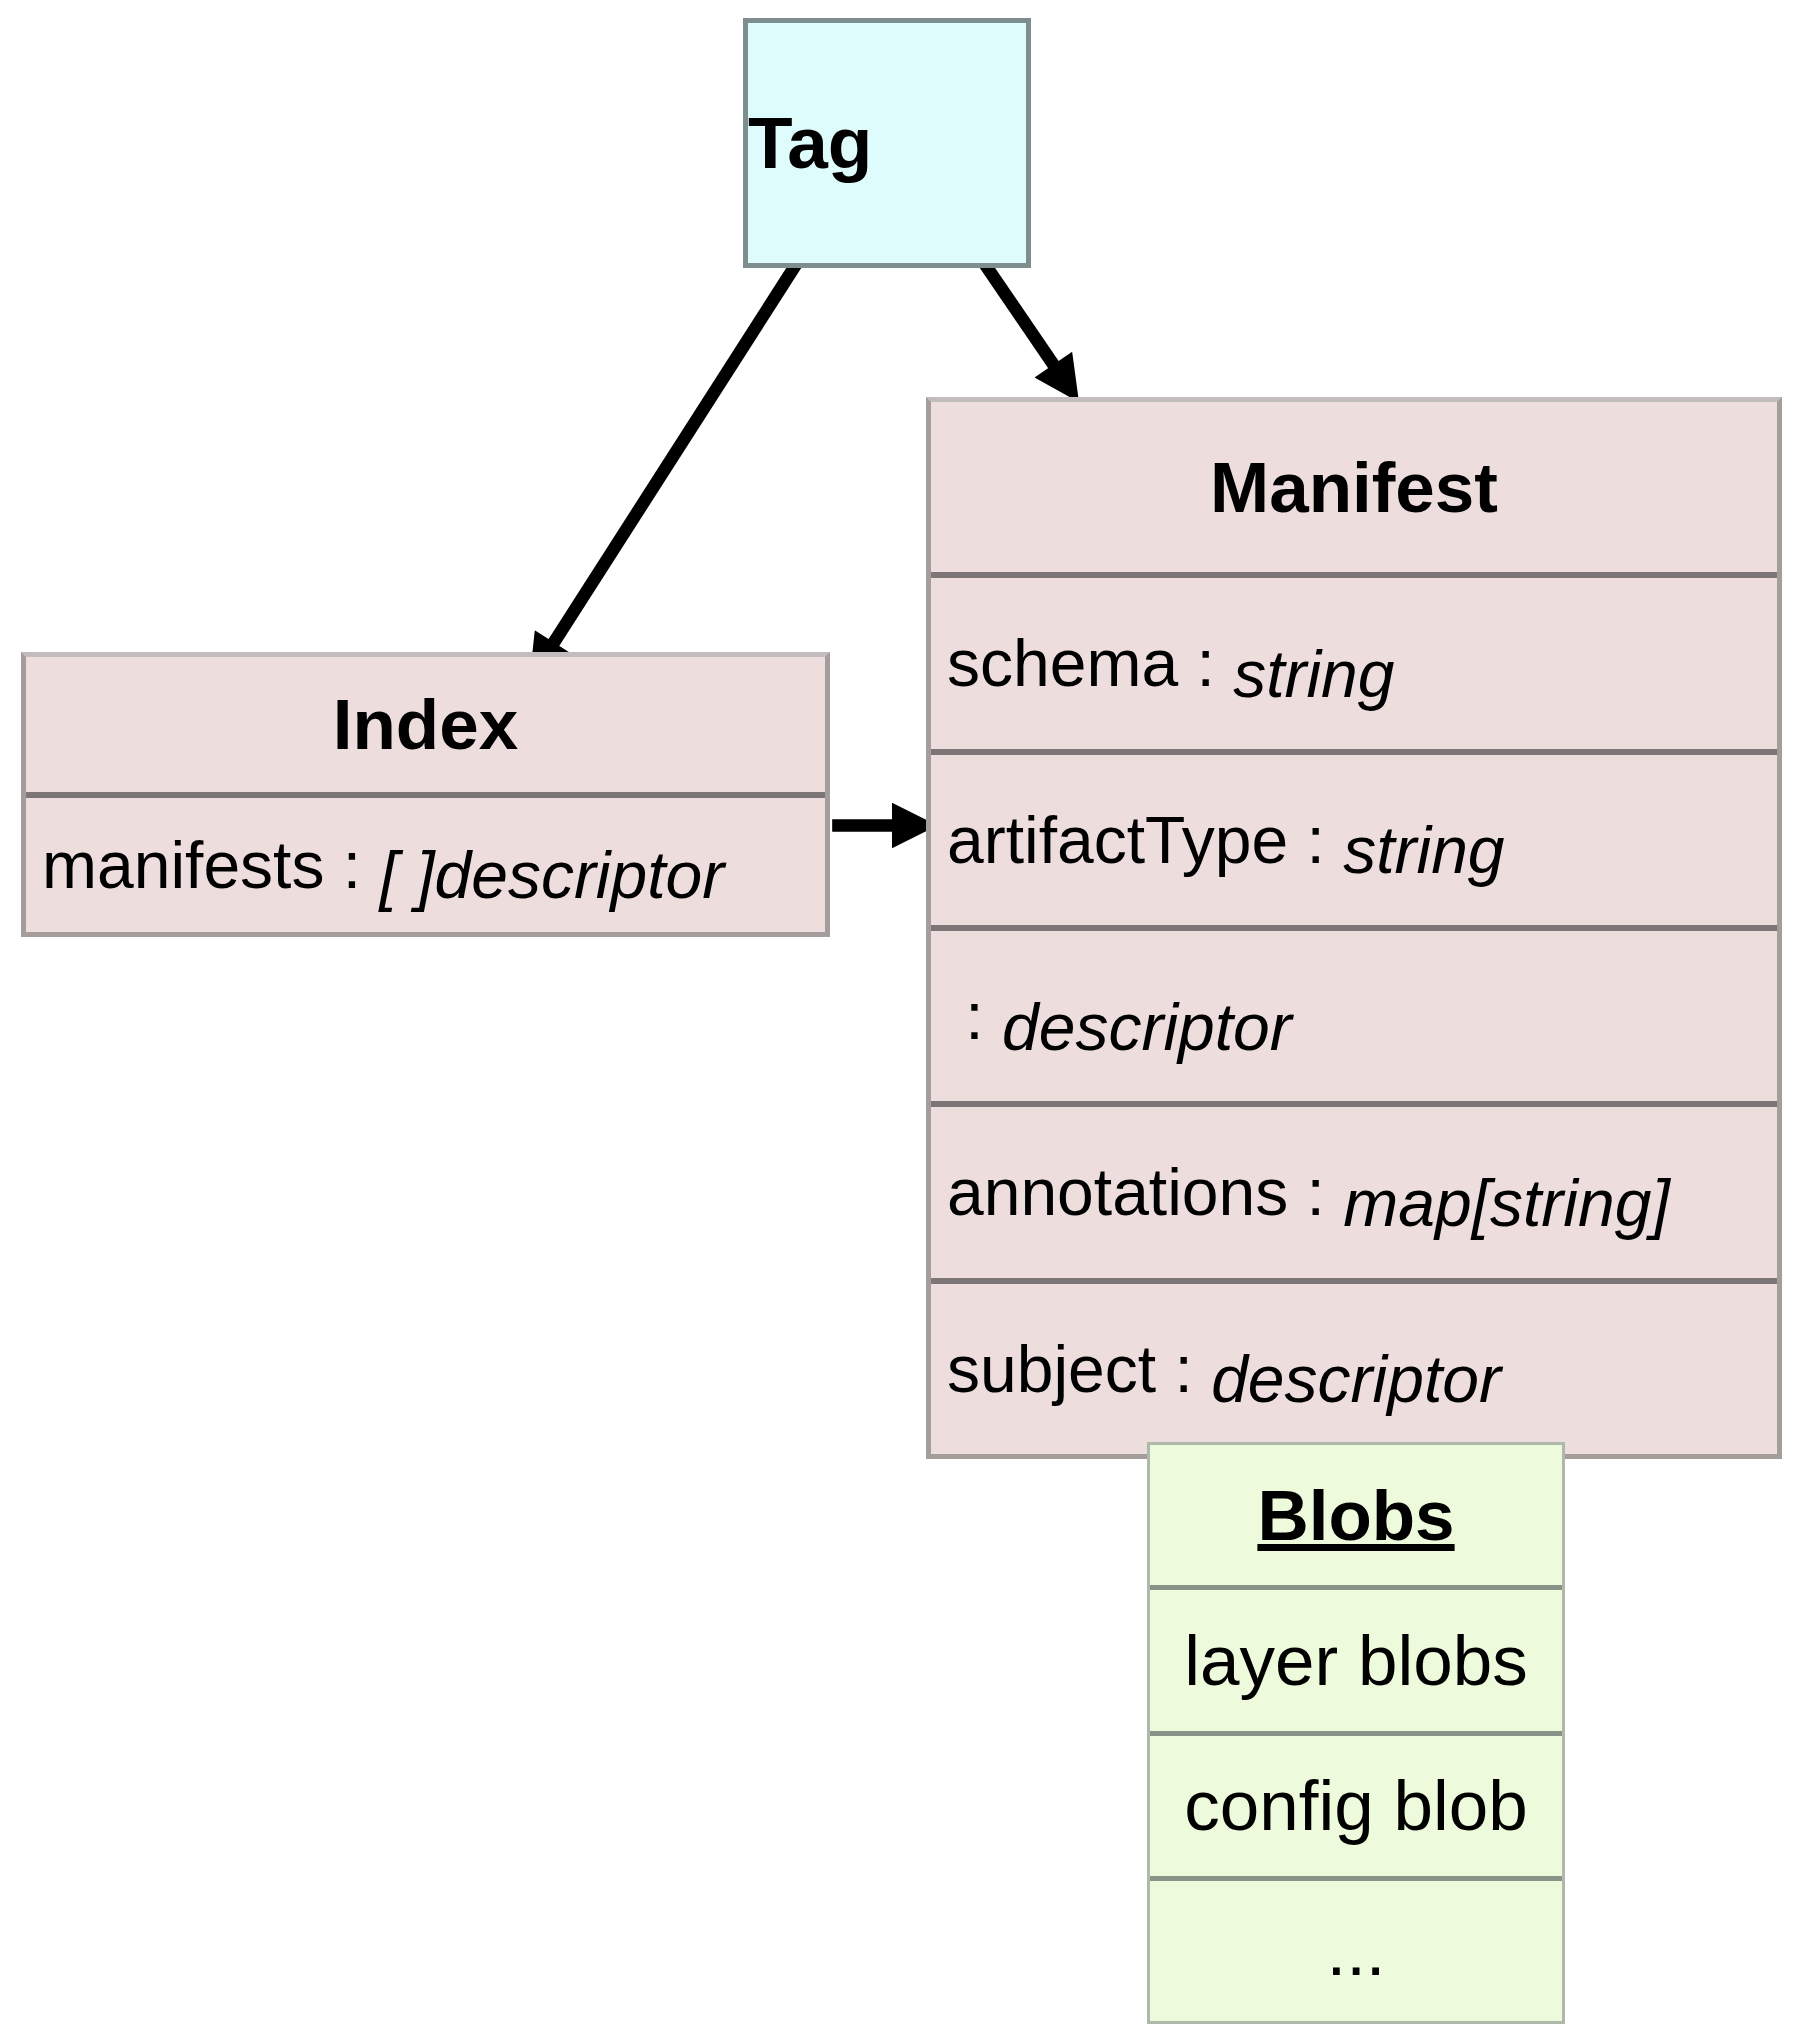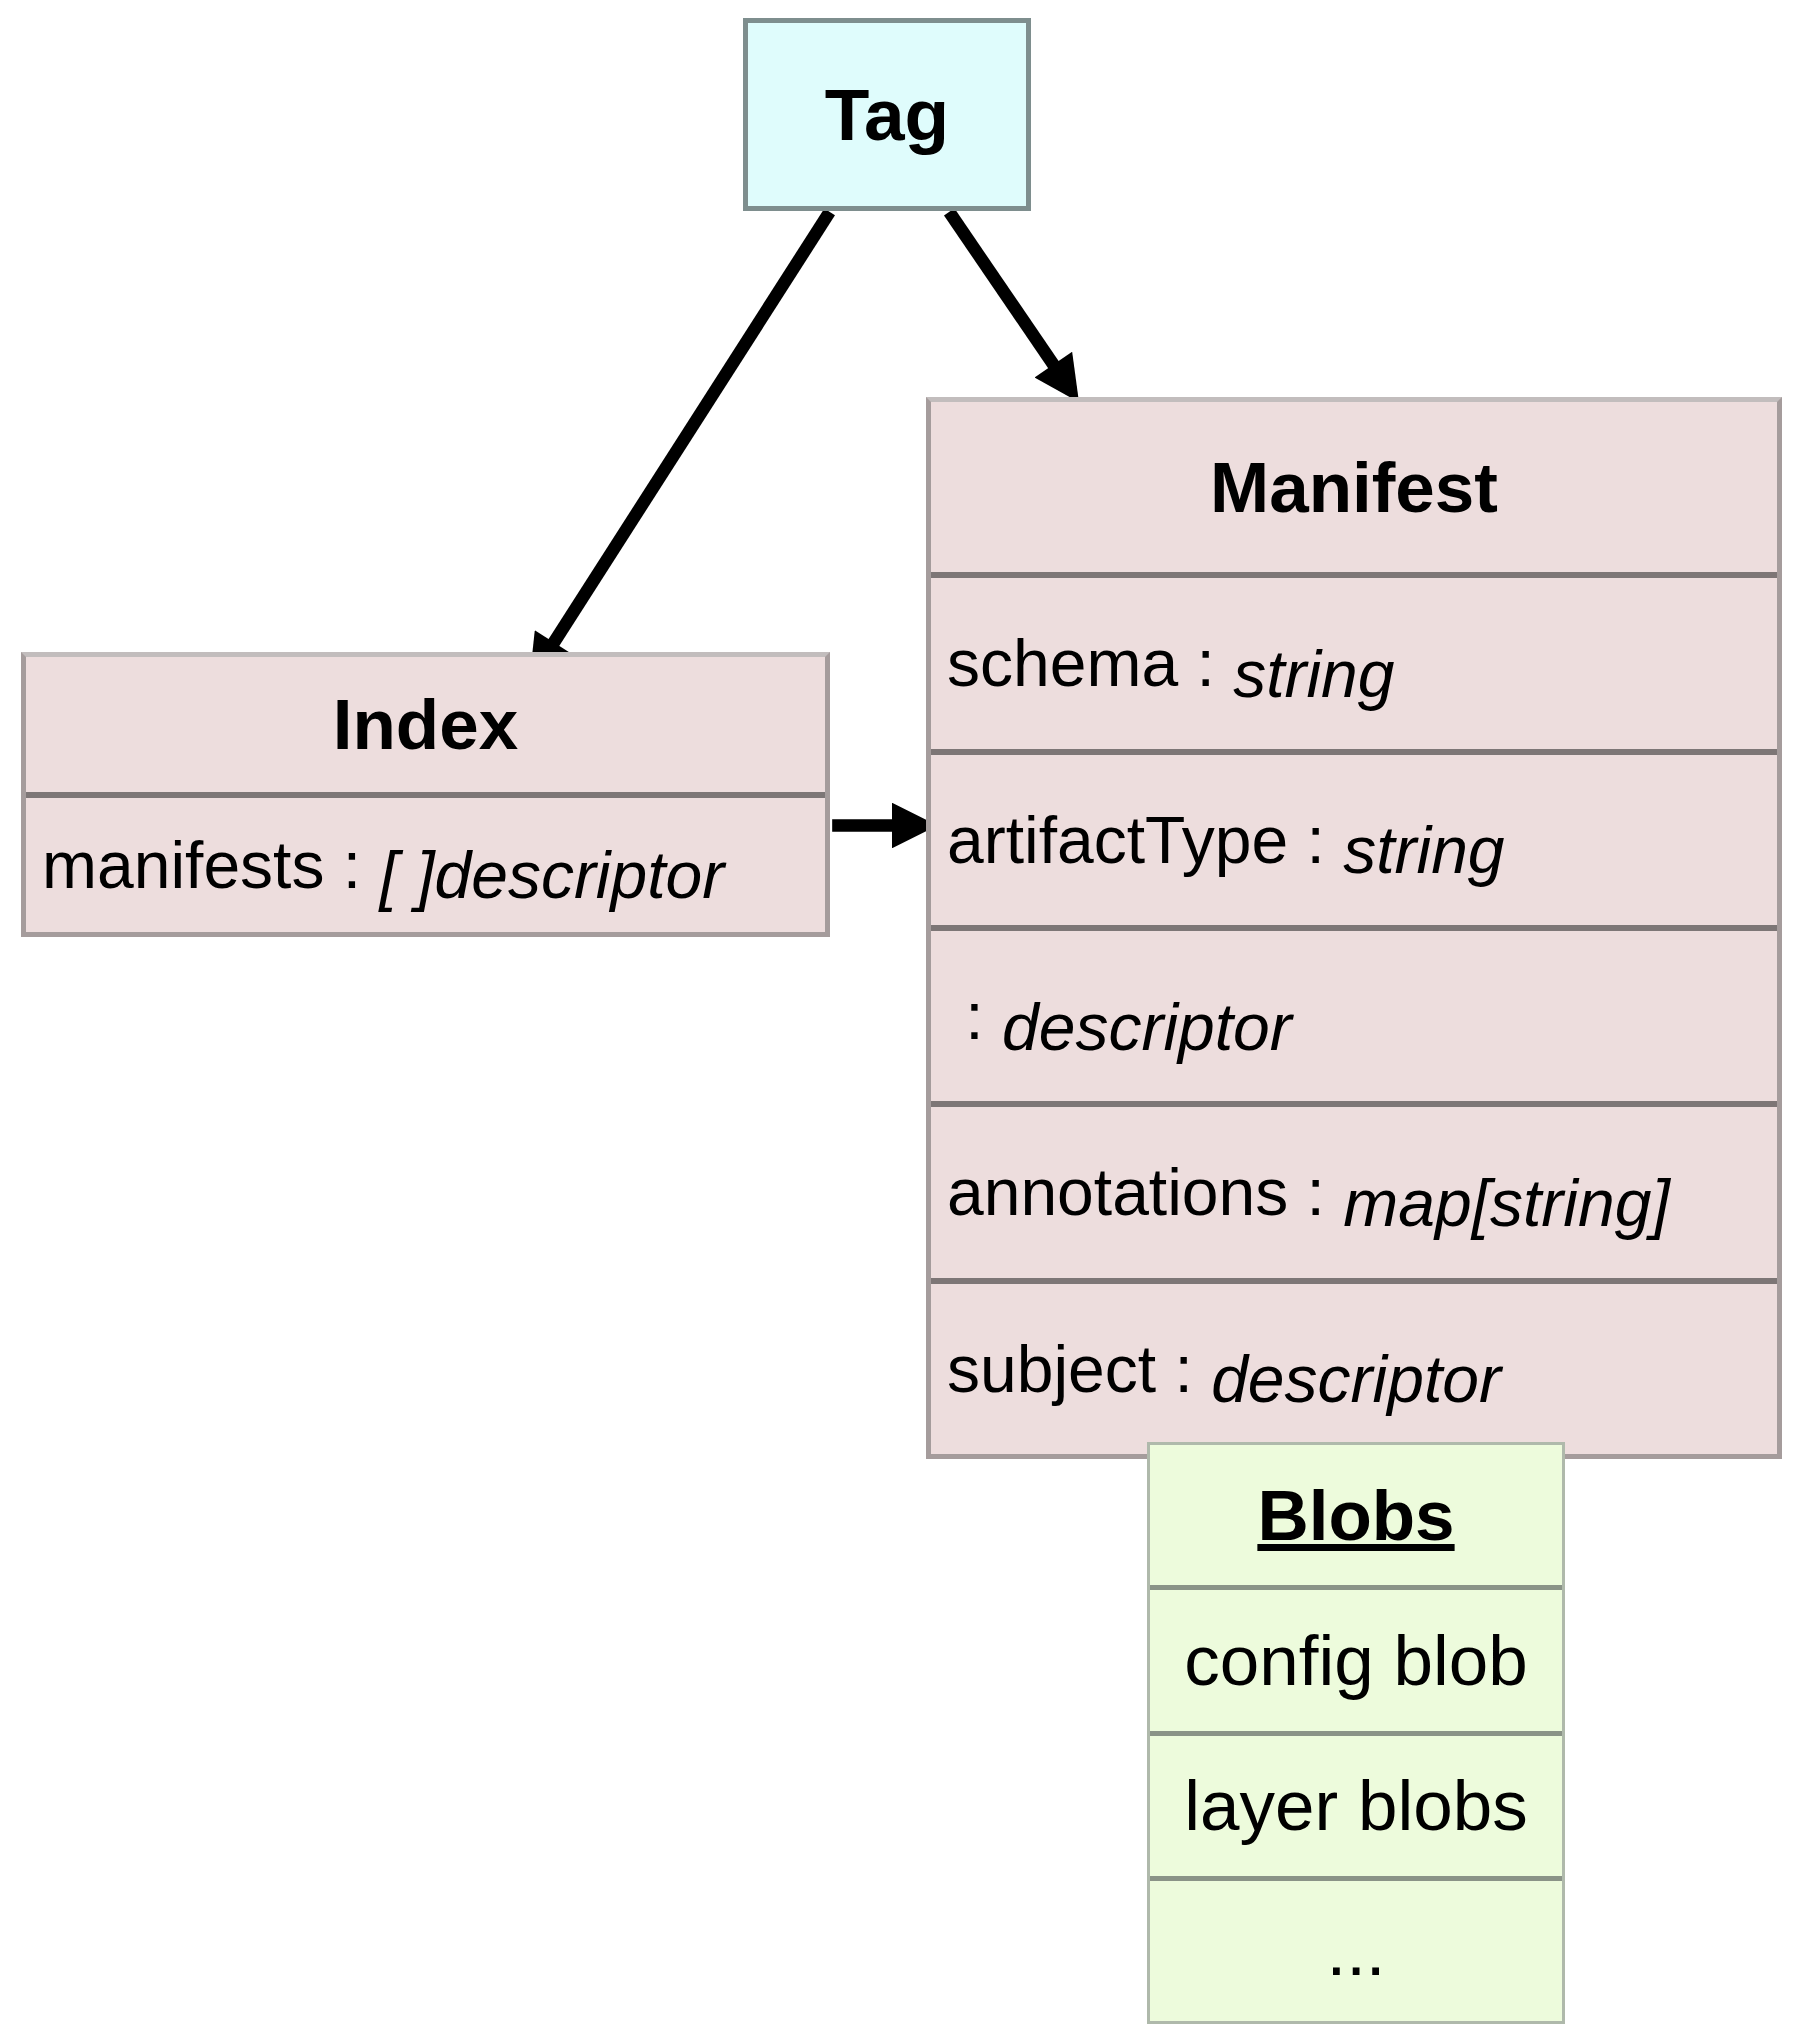--- a/index.html
+++ b/index.html
@@ -29,24 +29,23 @@
   }
   .node {
     position: absolute;
     box-sizing: border-box;
     display: flex;
     flex-direction: column;
   }
   
   .tag-node {
     left: 743px; top: 17.7px;
-    width: 288px; height: 193px;
+    width: 288px; height: 250px;
     background: #dffcfc;
     border: 5.7px solid #7e8e8e;
-    align-items: center;
     justify-content: center;
   }
   .tag-node .title {
     font-size: 73px;
     font-weight: bold;
   }
   
   .entity {
     background: #eddddd;
     border: 5px solid #a59c9c;
@@ -150,19 +149,19 @@
       <span class="fname">annotations</span><span class="fsep"> : </span><span class="ftype">map[string]</span>
     </div>
 
     <div class="e-row">
       <span class="fname">subject</span><span class="fsep"> : </span><span class="ftype">descriptor</span>
     </div>
   </div>
 
   <div class="node blobs-node">
     <div class="b-header">Blobs</div>
+    <div class="b-row">layer blobs</div>
     <div class="b-row">config blob</div>
-    <div class="b-row">layer blobs</div>
     <div class="b-row">...</div>
   </div>
 
 </div>
 
 
 </body></html>

